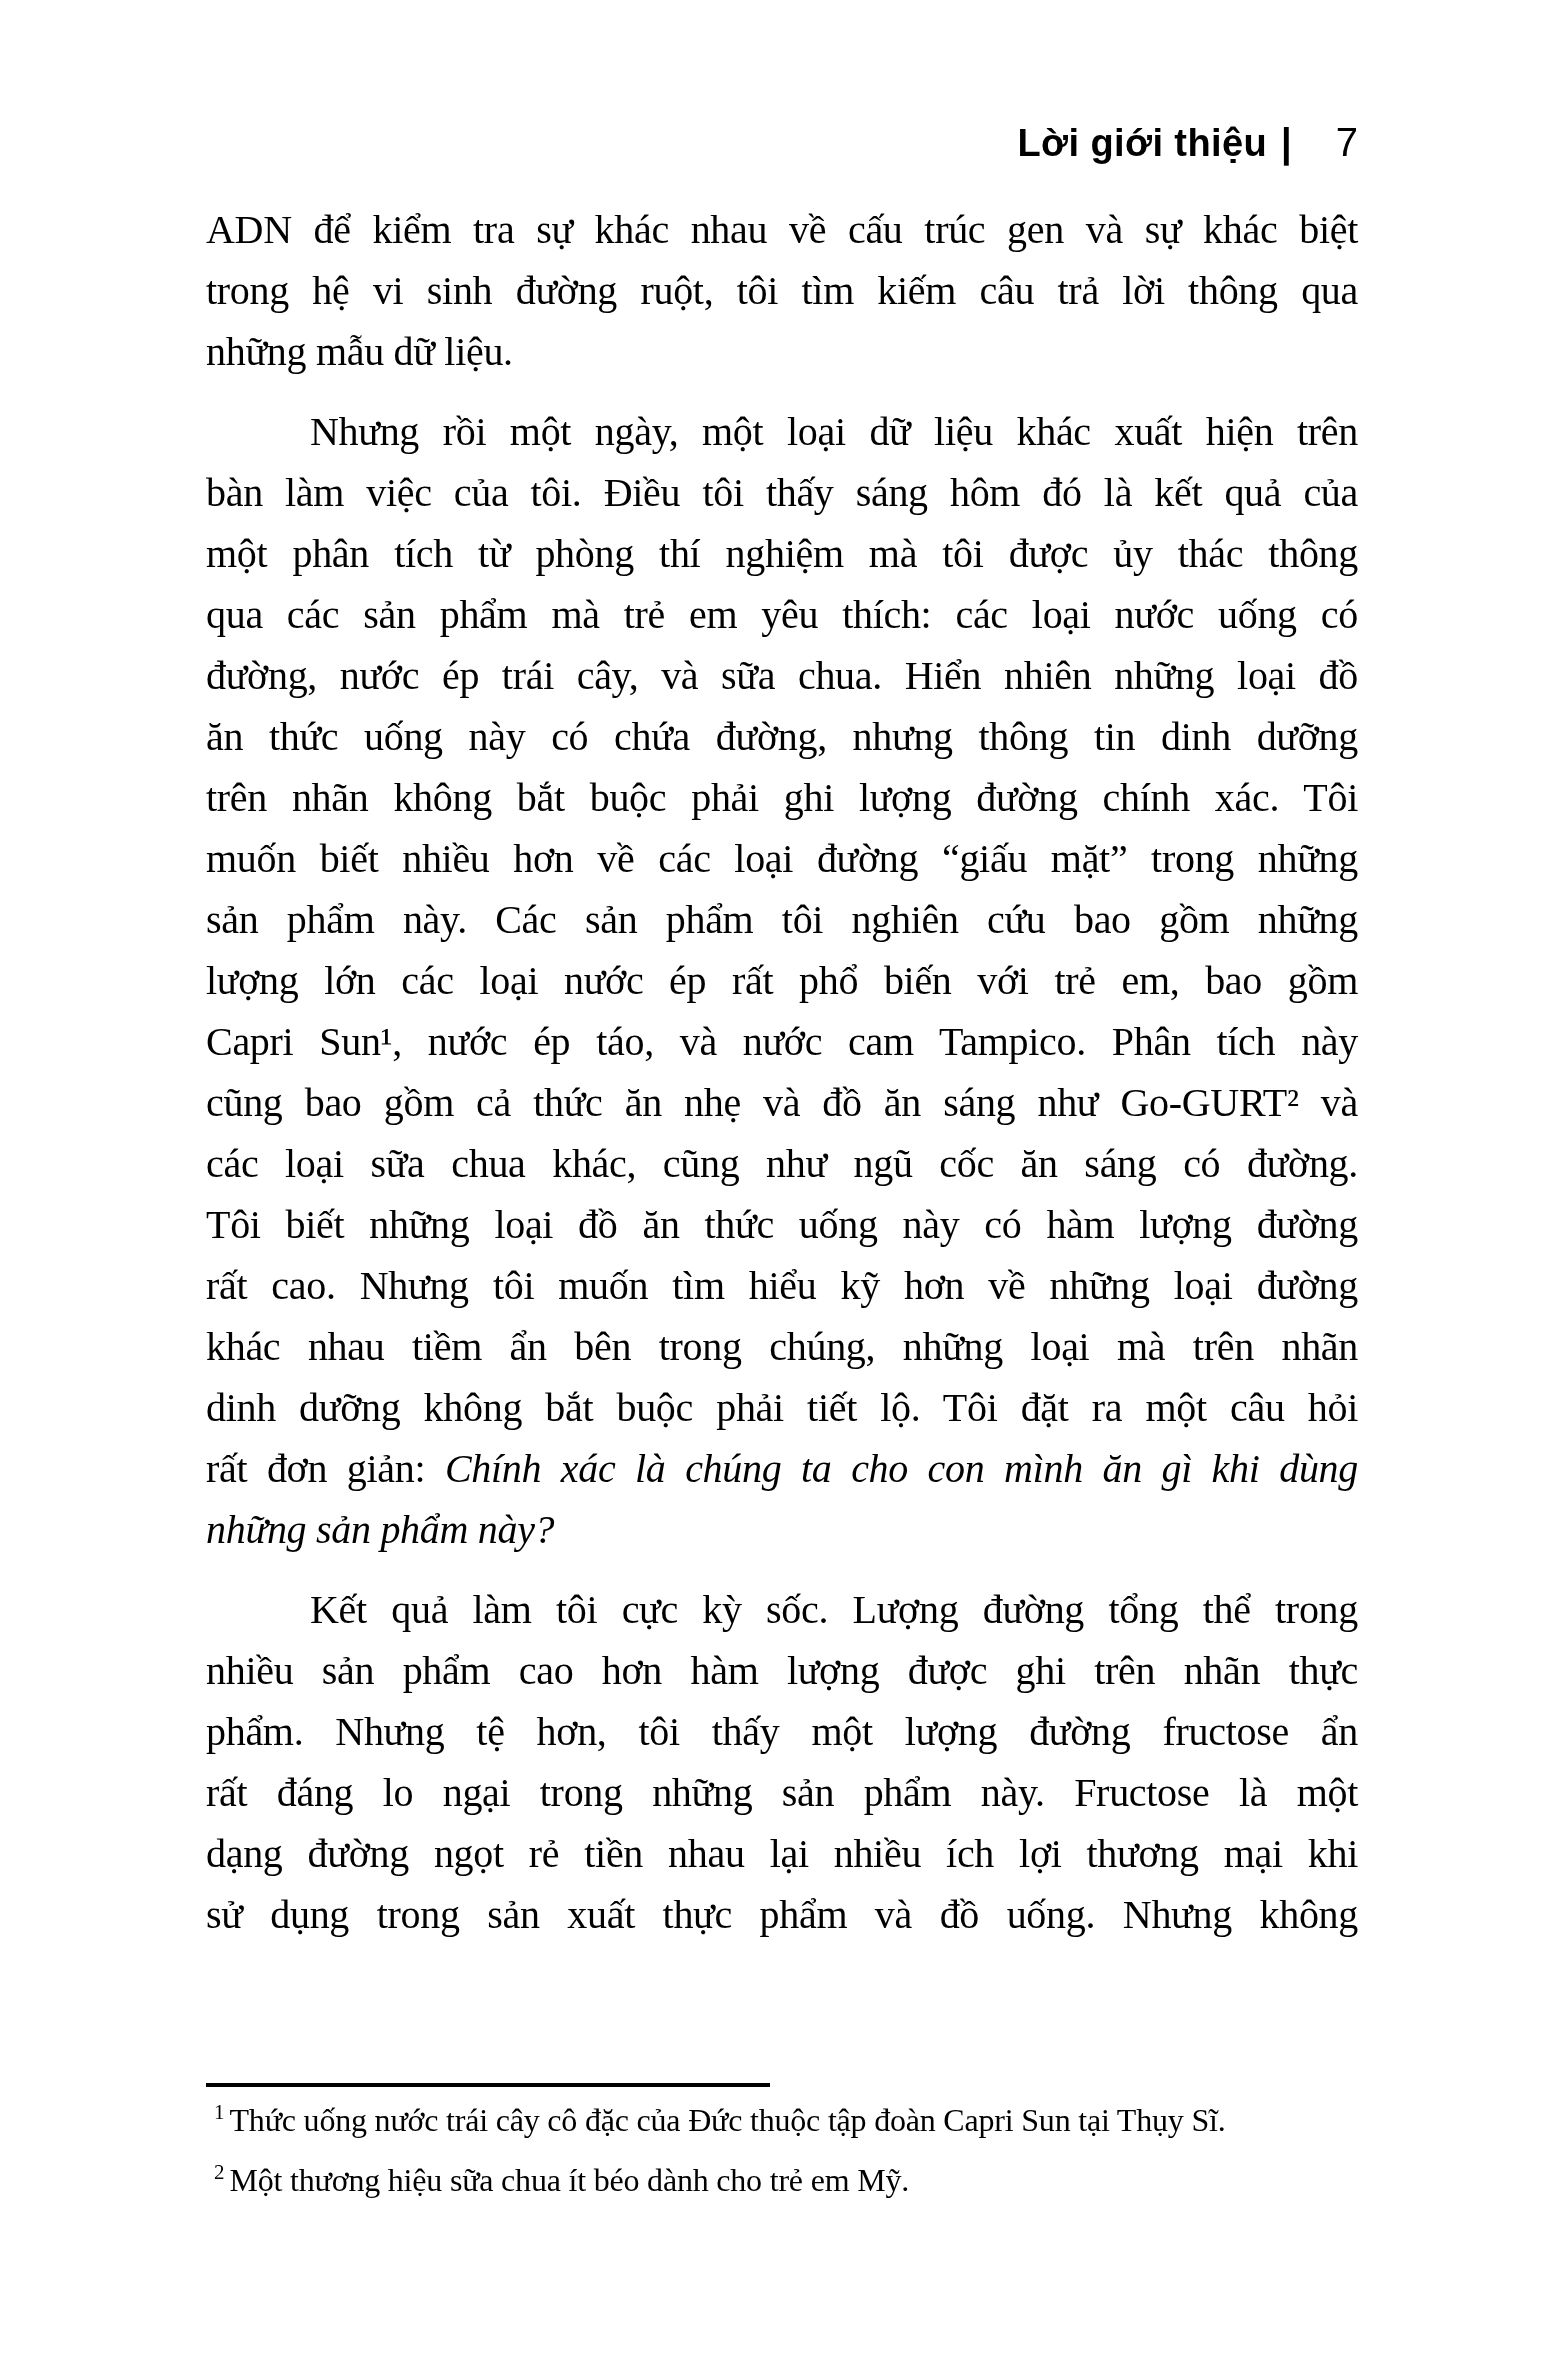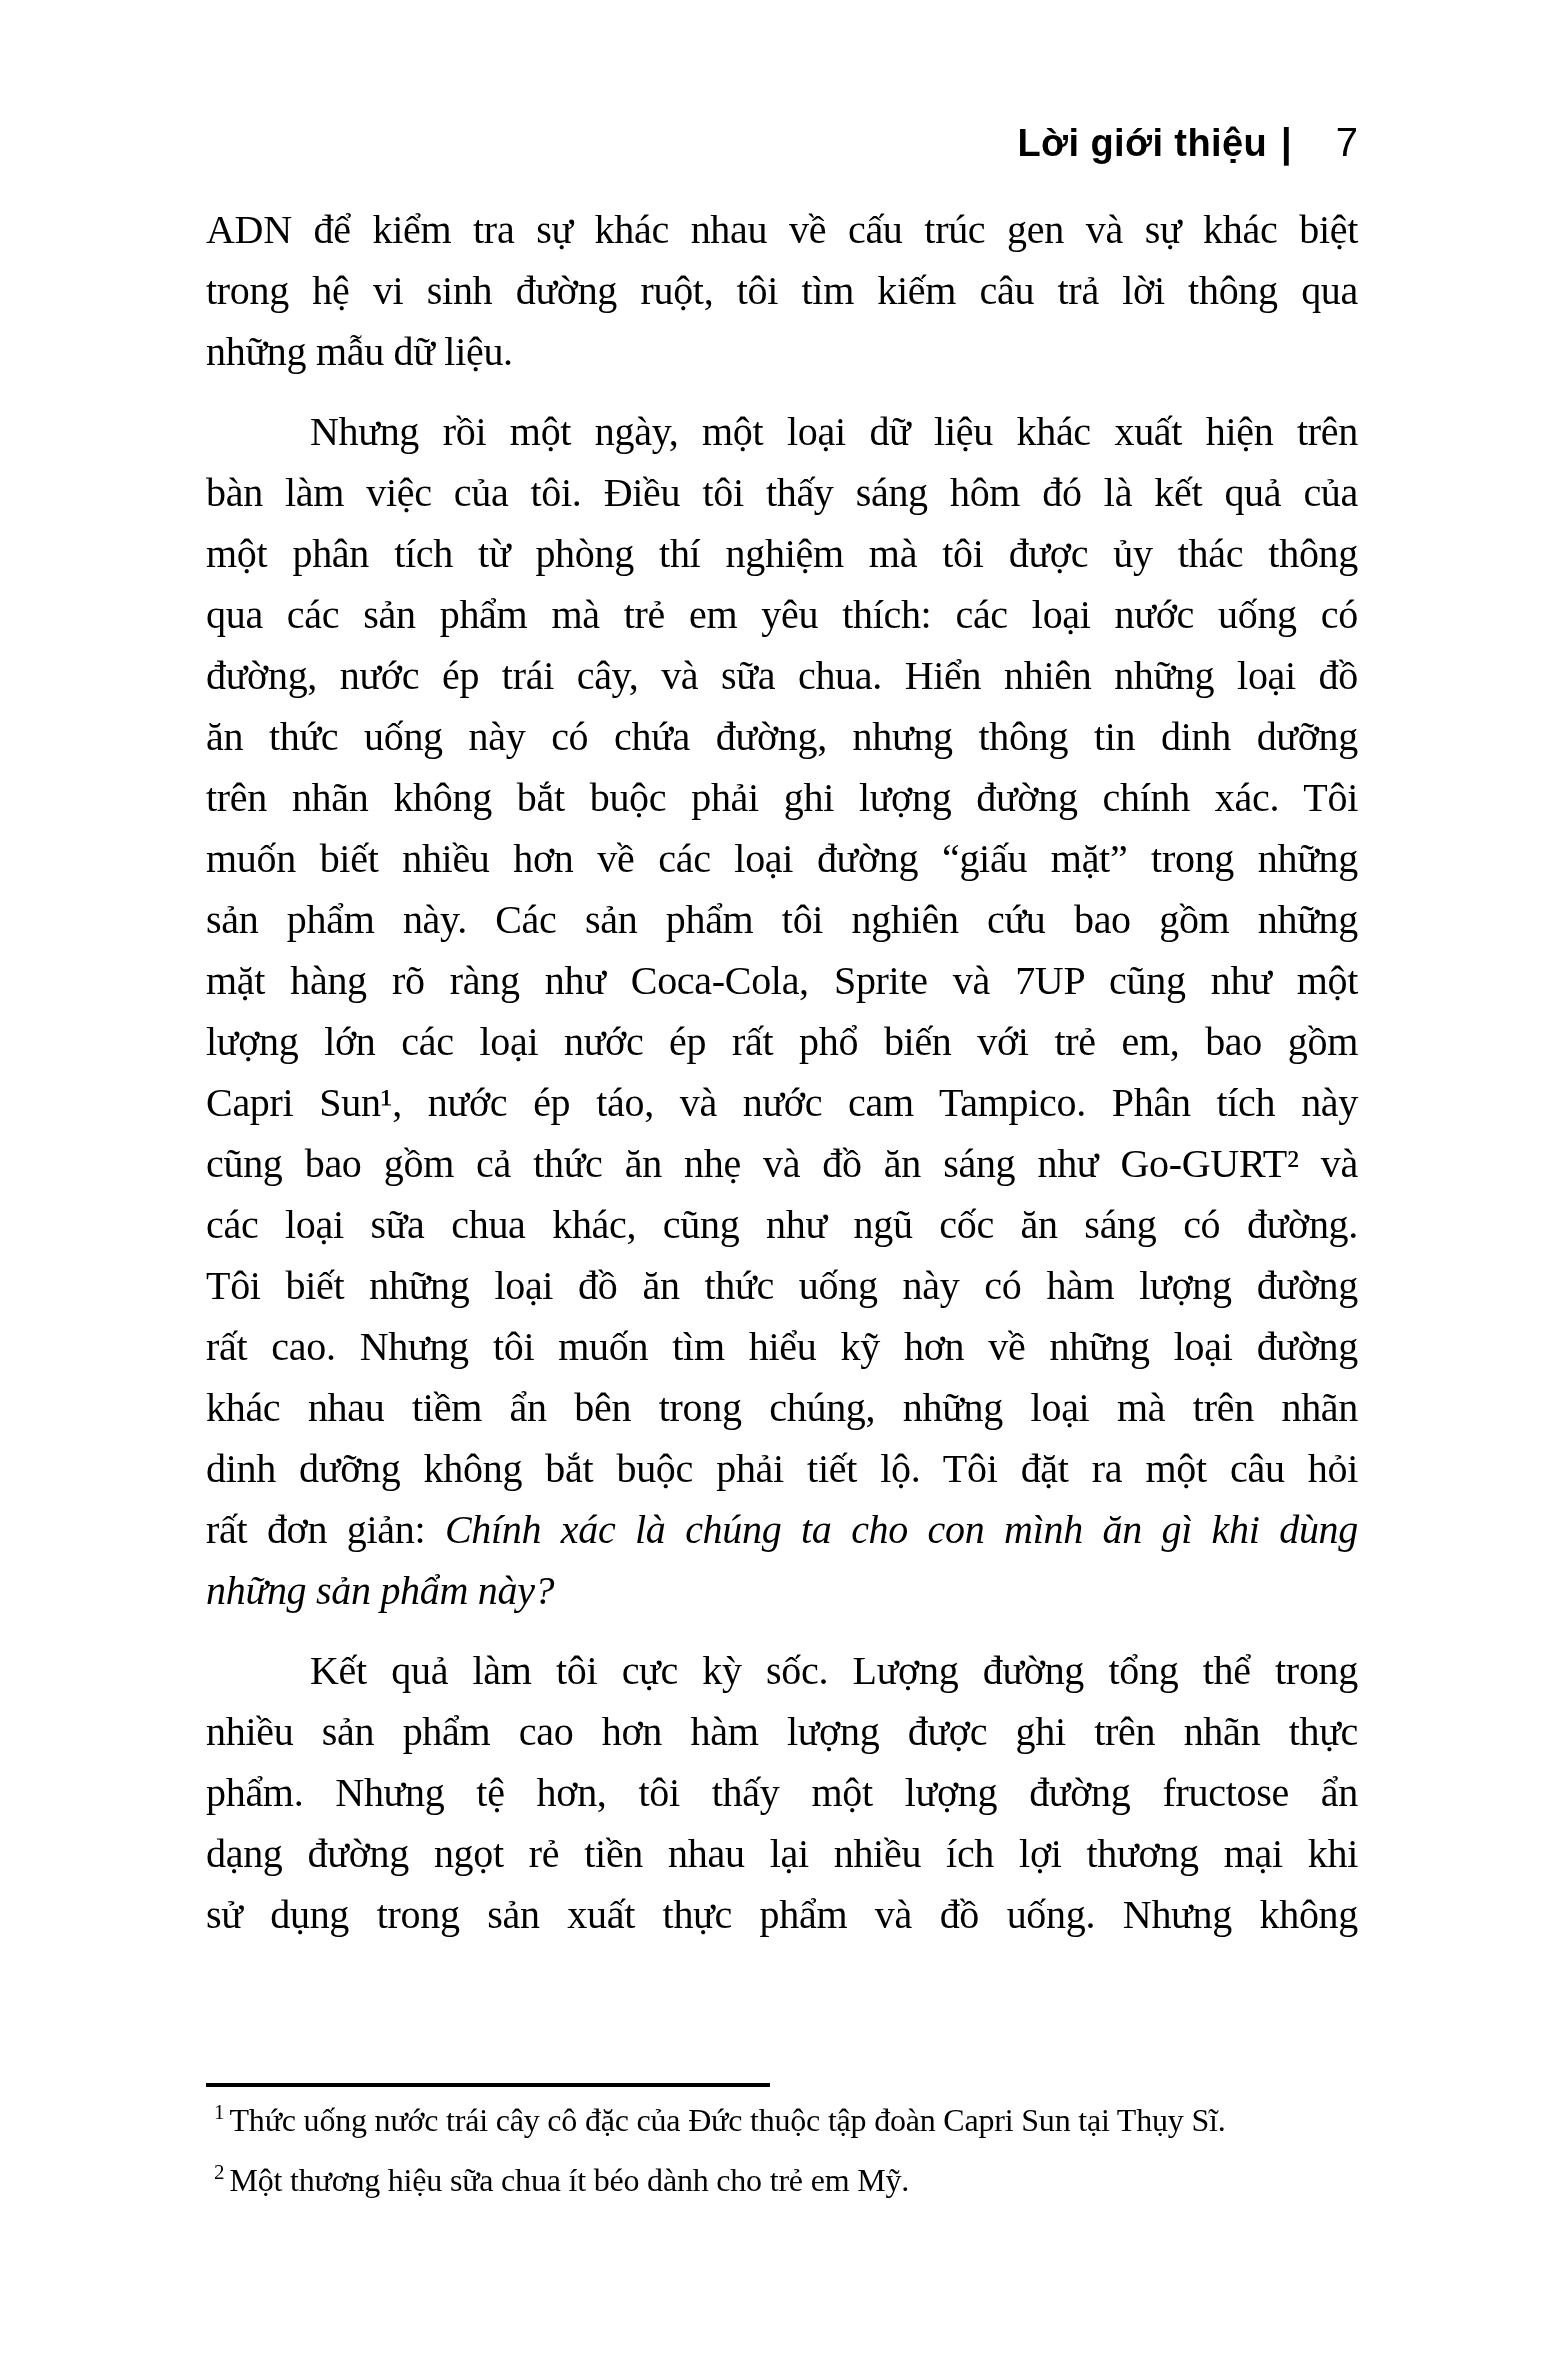--- a/index.html
+++ b/index.html
@@ -119,37 +119,37 @@
   <div class="para">
     <div class="line indent">Nhưng rồi một ngày, một loại dữ liệu khác xuất hiện trên</div>
     <div class="line">bàn làm việc của tôi. Điều tôi thấy sáng hôm đó là kết quả của</div>
     <div class="line">một phân tích từ phòng thí nghiệm mà tôi được ủy thác thông</div>
     <div class="line">qua các sản phẩm mà trẻ em yêu thích: các loại nước uống có</div>
     <div class="line">đường, nước ép trái cây, và sữa chua. Hiển nhiên những loại đồ</div>
     <div class="line">ăn thức uống này có chứa đường, nhưng thông tin dinh dưỡng</div>
     <div class="line">trên nhãn không bắt buộc phải ghi lượng đường chính xác. Tôi</div>
     <div class="line">muốn biết nhiều hơn về các loại đường “giấu mặt” trong những</div>
     <div class="line">sản phẩm này. Các sản phẩm tôi nghiên cứu bao gồm những</div>
-    <div class="line">mặt hàng rõ ràng như Coca-Cola, Sprite và 7UP cũng như một</div>
     <div class="line">lượng lớn các loại nước ép rất phổ biến với trẻ em, bao gồm</div>
     <div class="line">Capri Sun¹, nước ép táo, và nước cam Tampico. Phân tích này</div>
     <div class="line">cũng bao gồm cả thức ăn nhẹ và đồ ăn sáng như Go-GURT² và</div>
     <div class="line">các loại sữa chua khác, cũng như ngũ cốc ăn sáng có đường.</div>
     <div class="line">Tôi biết những loại đồ ăn thức uống này có hàm lượng đường</div>
     <div class="line">rất cao. Nhưng tôi muốn tìm hiểu kỹ hơn về những loại đường</div>
     <div class="line">khác nhau tiềm ẩn bên trong chúng, những loại mà trên nhãn</div>
     <div class="line">dinh dưỡng không bắt buộc phải tiết lộ. Tôi đặt ra một câu hỏi</div>
     <div class="line"><span>rất đơn giản: </span><em>Chính xác là chúng ta cho con mình ăn gì khi dùng</em></div>
     <div class="line lastline"><em>những sản phẩm này?</em></div>
   </div>
 
   <div class="para">
     <div class="line indent">Kết quả làm tôi cực kỳ sốc. Lượng đường tổng thể trong</div>
     <div class="line">nhiều sản phẩm cao hơn hàm lượng được ghi trên nhãn thực</div>
     <div class="line">phẩm. Nhưng tệ hơn, tôi thấy một lượng đường fructose ẩn</div>
+    <div class="line">rất đáng lo ngại trong những sản phẩm này. Fructose là một</div>
     <div class="line">dạng đường ngọt rẻ tiền nhau lại nhiều ích lợi thương mại khi</div>
     <div class="line">sử dụng trong sản xuất thực phẩm và đồ uống. Nhưng không</div>
   </div>
 
 </main>
 
 <div class="fn-rule"></div>
 
 <section class="footnotes">
   <div class="footnote">

